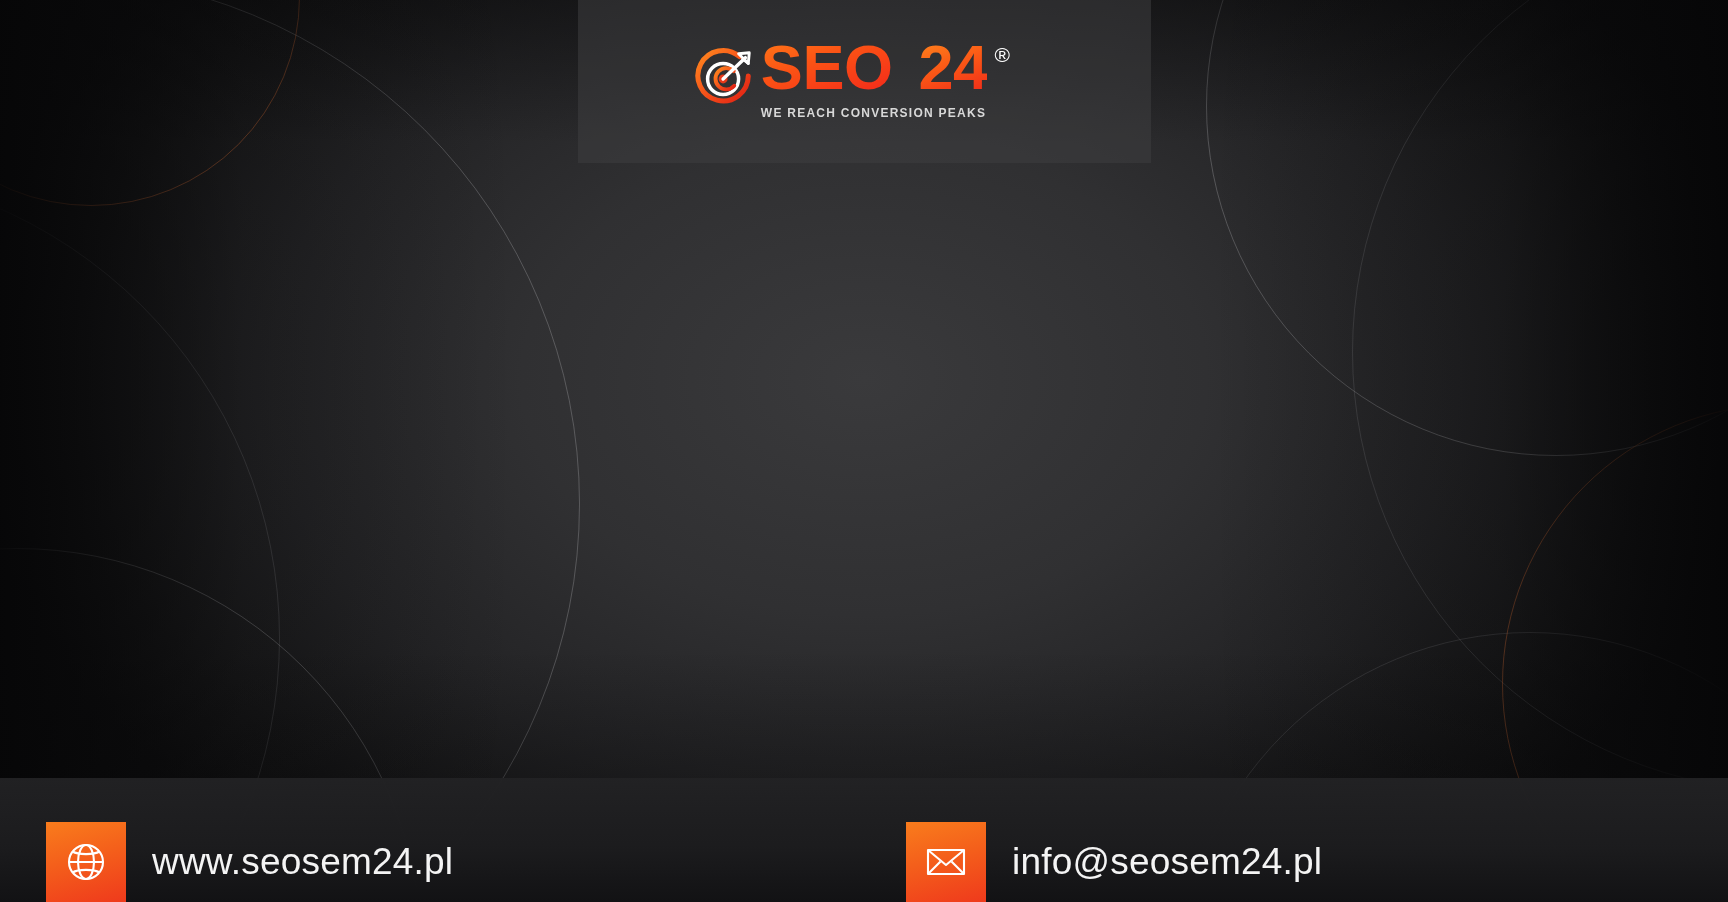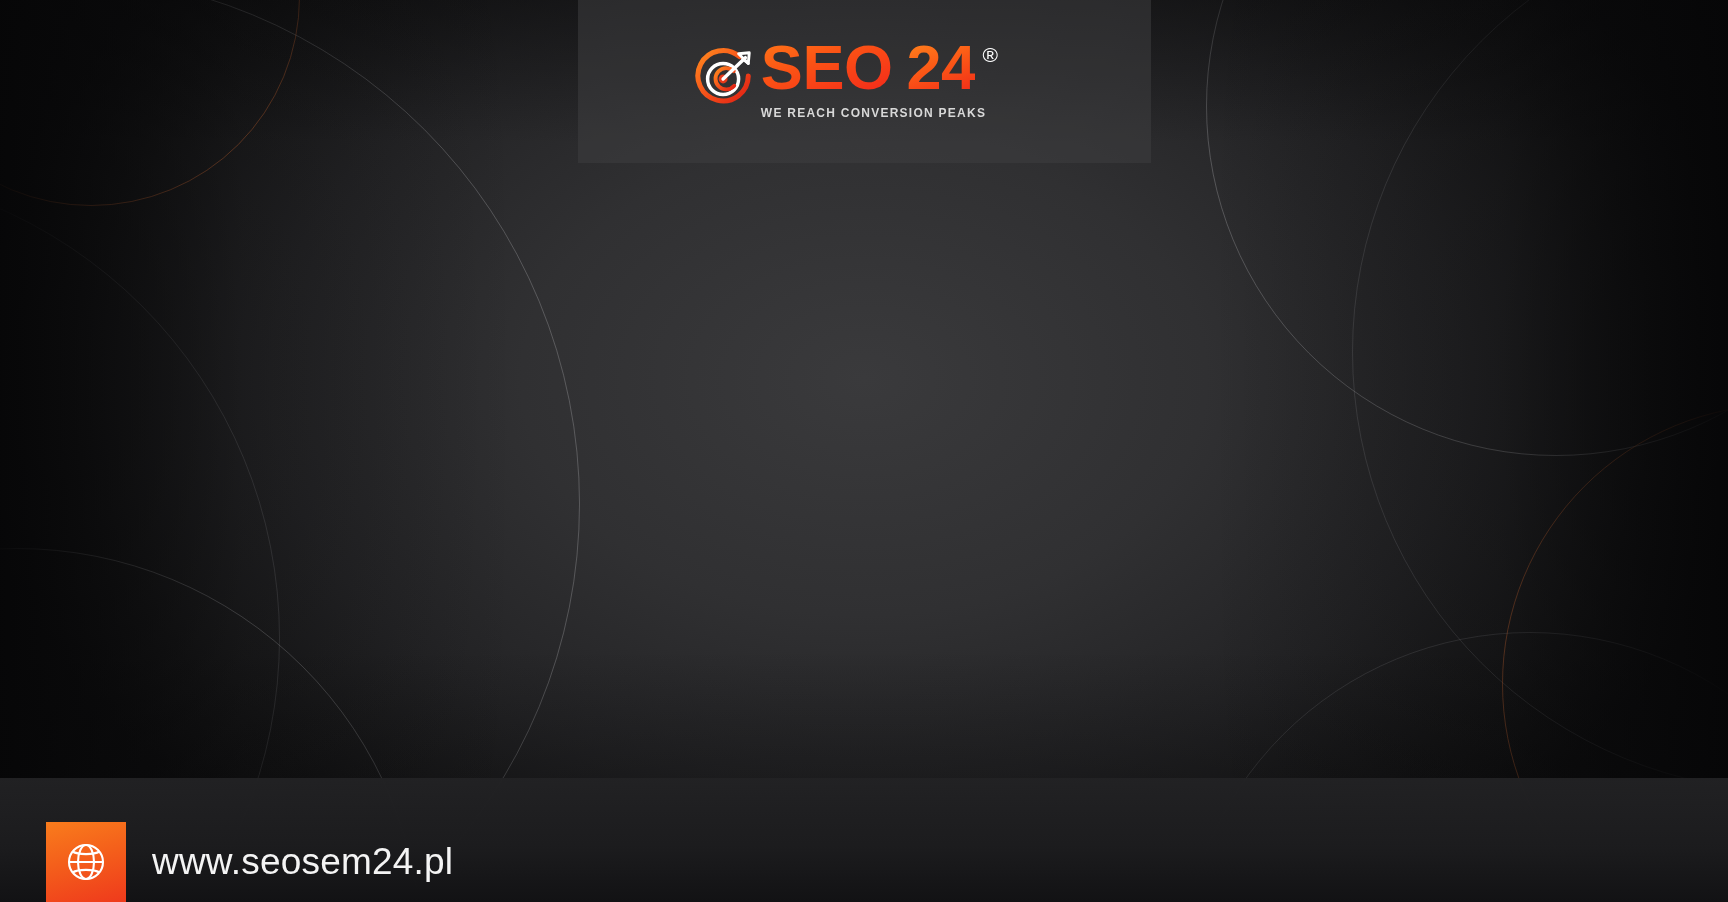--- a/index.html
+++ b/index.html
@@ -81,21 +81,21 @@
   }
   .wm-seo {
     font-size:63px;
     background:linear-gradient(160deg,#ff7a18 0%,#fb5215 40%,#f2241b 100%);
     -webkit-background-clip:text; background-clip:text;
     color:transparent;
     padding-right:4px;
   }
   .wm-sem { font-size:63px; color:#ffffff; }
   .wm-24 {
-    font-size:63px; margin-left:10px;
+    font-size:63px; margin-left:22px;
     background:linear-gradient(160deg,#ff8a1e 0%,#fb5a16 45%,#ef2419 100%);
     -webkit-background-clip:text; background-clip:text;
     color:transparent;
   }
   .wm-reg {
     font-size:21px; color:#ffffff; font-weight:400;
     margin-left:7px; align-self:flex-start; margin-top:8px;
   }
   #wordmark-tagline {
     color:#d8d8d8; font-size:12px; font-weight:700;
@@ -218,16 +218,27 @@
           <circle cx="24" cy="24" r="17"></circle>
           <ellipse cx="24" cy="24" rx="8" ry="17"></ellipse>
           <line x1="7" y1="24" x2="41" y2="24"></line>
           <path d="M10.5 13.5 C16 17, 32 17, 37.5 13.5"></path>
           <path d="M10.5 34.5 C16 31, 32 31, 37.5 34.5"></path>
         </svg>
       </span>
       <span class="contact-text">www.seosem24.pl</span>
     </div>
 
+    <div class="contact-item">
+      <span class="contact-icon-box">
+        <svg width="48" height="48" viewBox="0 0 48 48" fill="none" stroke="#ffffff" stroke-width="2.1" stroke-linejoin="round">
+          <rect x="6" y="12" width="36" height="24"></rect>
+          <path d="M6 12 L24 27 L42 12"></path>
+          <path d="M6 36 L18.5 23.5"></path>
+          <path d="M42 36 L29.5 23.5"></path>
+        </svg>
+      </span>
+      <span class="contact-text">info@seosem24.pl</span>
+    </div>
 
 
   </div>
 </div>
 
 </body></html>

